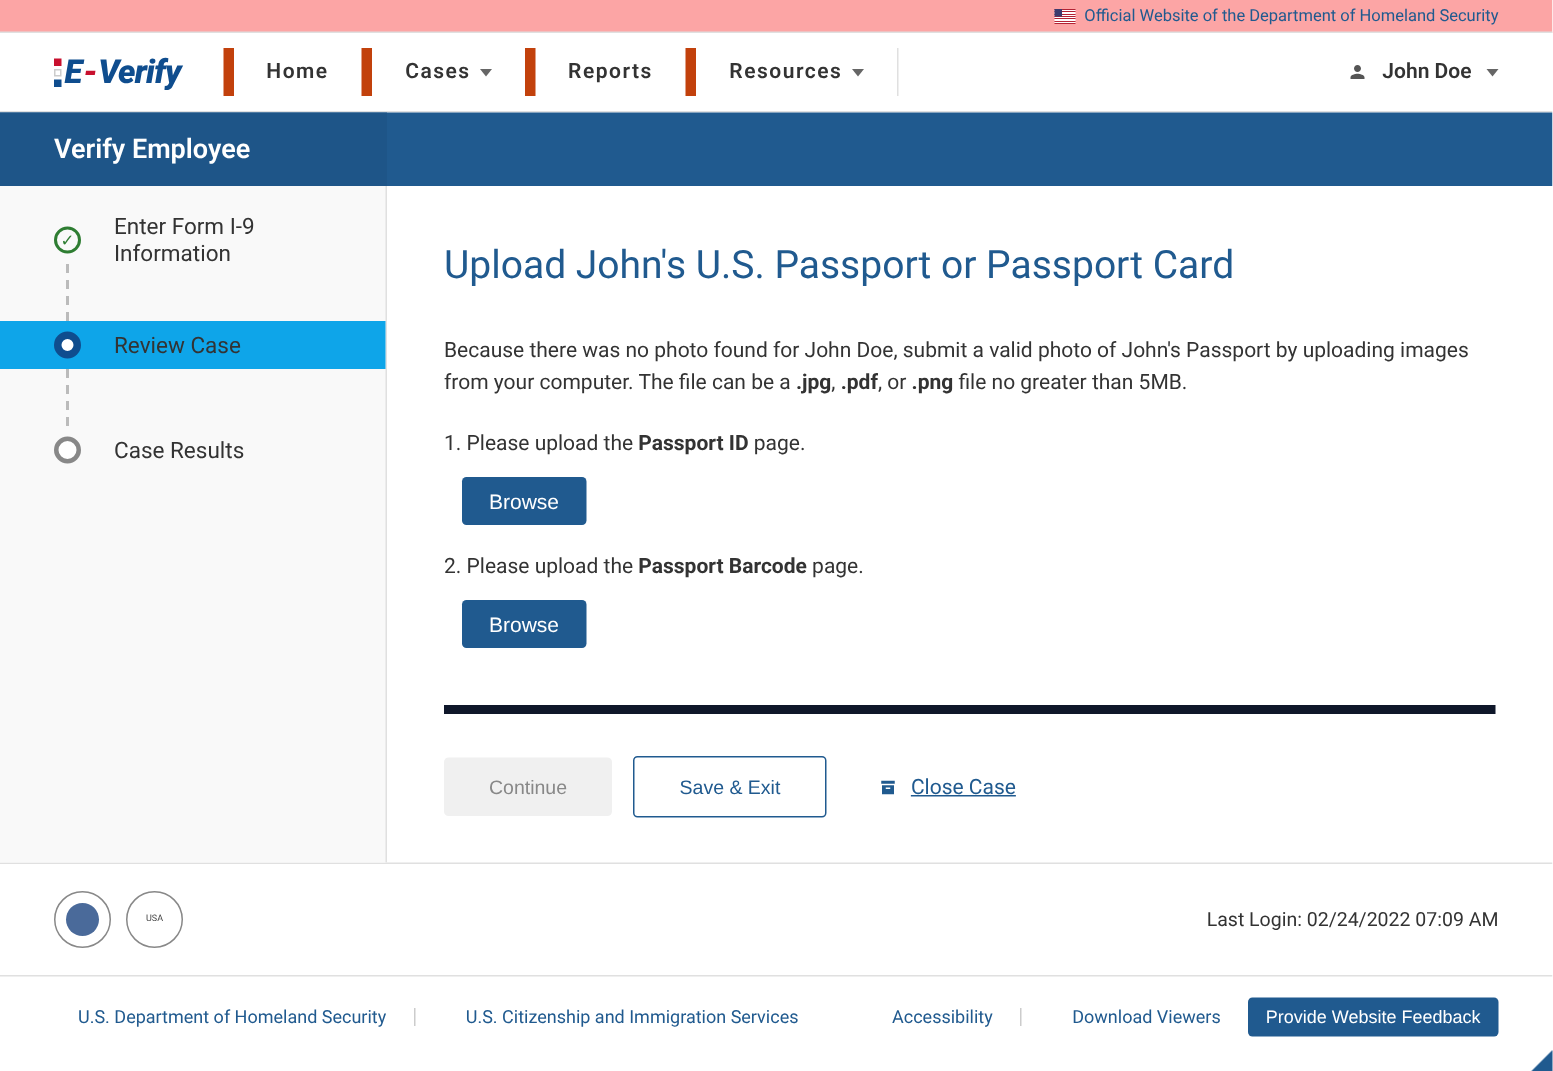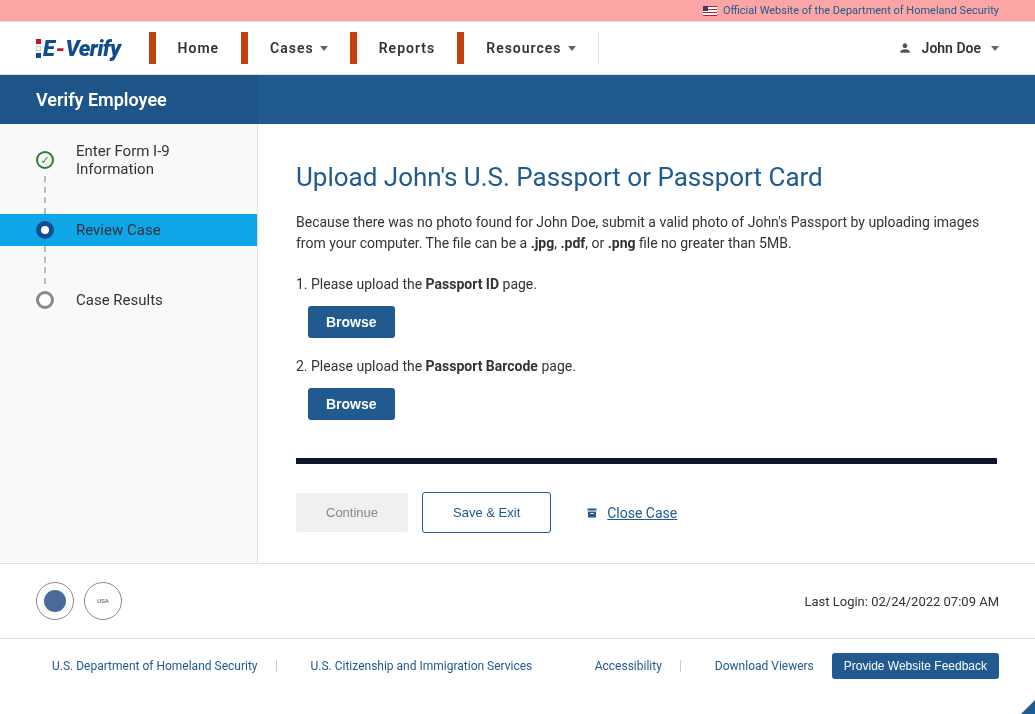--- a/index.html
+++ b/index.html
@@ -35,25 +35,25 @@
     .step { display: flex; align-items: center; gap: 22px; padding: 0 36px; position: relative; height: 32px; }
     .step-active { background: #0ea5e9; }
     .step-line { border-left: 2px dashed #bbb; height: 38px; margin-left: 44px; }
     .step-circle { width: 18px; height: 18px; border-radius: 50%; flex-shrink: 0; }
     .step-circle-done { border: 2px solid #2e7d32; display: flex; align-items: center; justify-content: center; color: #2e7d32; font-size: 11px; }
     .step-circle-current { border: 5px solid #0f4d8e; background: #fff; }
     .step-circle-pending { border: 3px solid #888; background: #fff; }
     .step-label { font-size: 15px; color: #333; }
     
     .main { flex: 1; padding: 38px 38px 30px; }
-    .main h1 { font-size: 26px; font-weight: 400; color: #205a8f; margin-bottom: 20px; }
+    .main h1 { font-size: 26px; font-weight: 400; color: #205a8f; margin-bottom: 32px; }
     .description { font-size: 14px; color: #333; margin-bottom: 22px; line-height: 1.5; }
     .upload-item { font-size: 14px; color: #333; margin-bottom: 14px; }
     
-    .btn-browse { background: #205a8f; color: #fff; border: none; padding: 8px 18px; font-size: 14px; font-weight: 700; border-radius: 3px; cursor: pointer; margin-left: 12px; margin-bottom: 20px; }
+    .btn-browse { background: #205a8f; color: #fff; border: none; padding: 8px 18px; font-size: 14px; font-weight: 400; border-radius: 3px; cursor: pointer; margin-left: 12px; margin-bottom: 20px; }
     
     .action-bar { border-top: 6px solid #0f172a; padding-top: 28px; margin-top: 18px; display: flex; align-items: center; gap: 14px; }
     .btn-continue { background: #f0f0f0; color: #888; border: none; padding: 12px 30px; font-size: 13px; border-radius: 3px; cursor: not-allowed; }
     .btn-save-exit { background: #fff; color: #205a8f; border: 1px solid #205a8f; padding: 12px 30px; font-size: 13px; border-radius: 3px; cursor: pointer; font-weight: 500; }
     .close-case { color: #205a8f; text-decoration: underline; font-size: 14px; cursor: pointer; margin-left: 20px; display: flex; align-items: center; gap: 8px; }
     .archive-icon { width: 14px; height: 12px; color: #205a8f; }
     
     .footer-seals { display: flex; justify-content: space-between; align-items: center; padding: 18px 36px; border-top: 1px solid #e0e0e0; }
     .seals { display: flex; gap: 10px; }
     .seal { width: 38px; height: 38px; border-radius: 50%; border: 1px solid #888; display: flex; align-items: center; justify-content: center; font-size: 7px; color: #444; text-align: center; line-height: 1.1; position: relative; overflow: hidden; }

